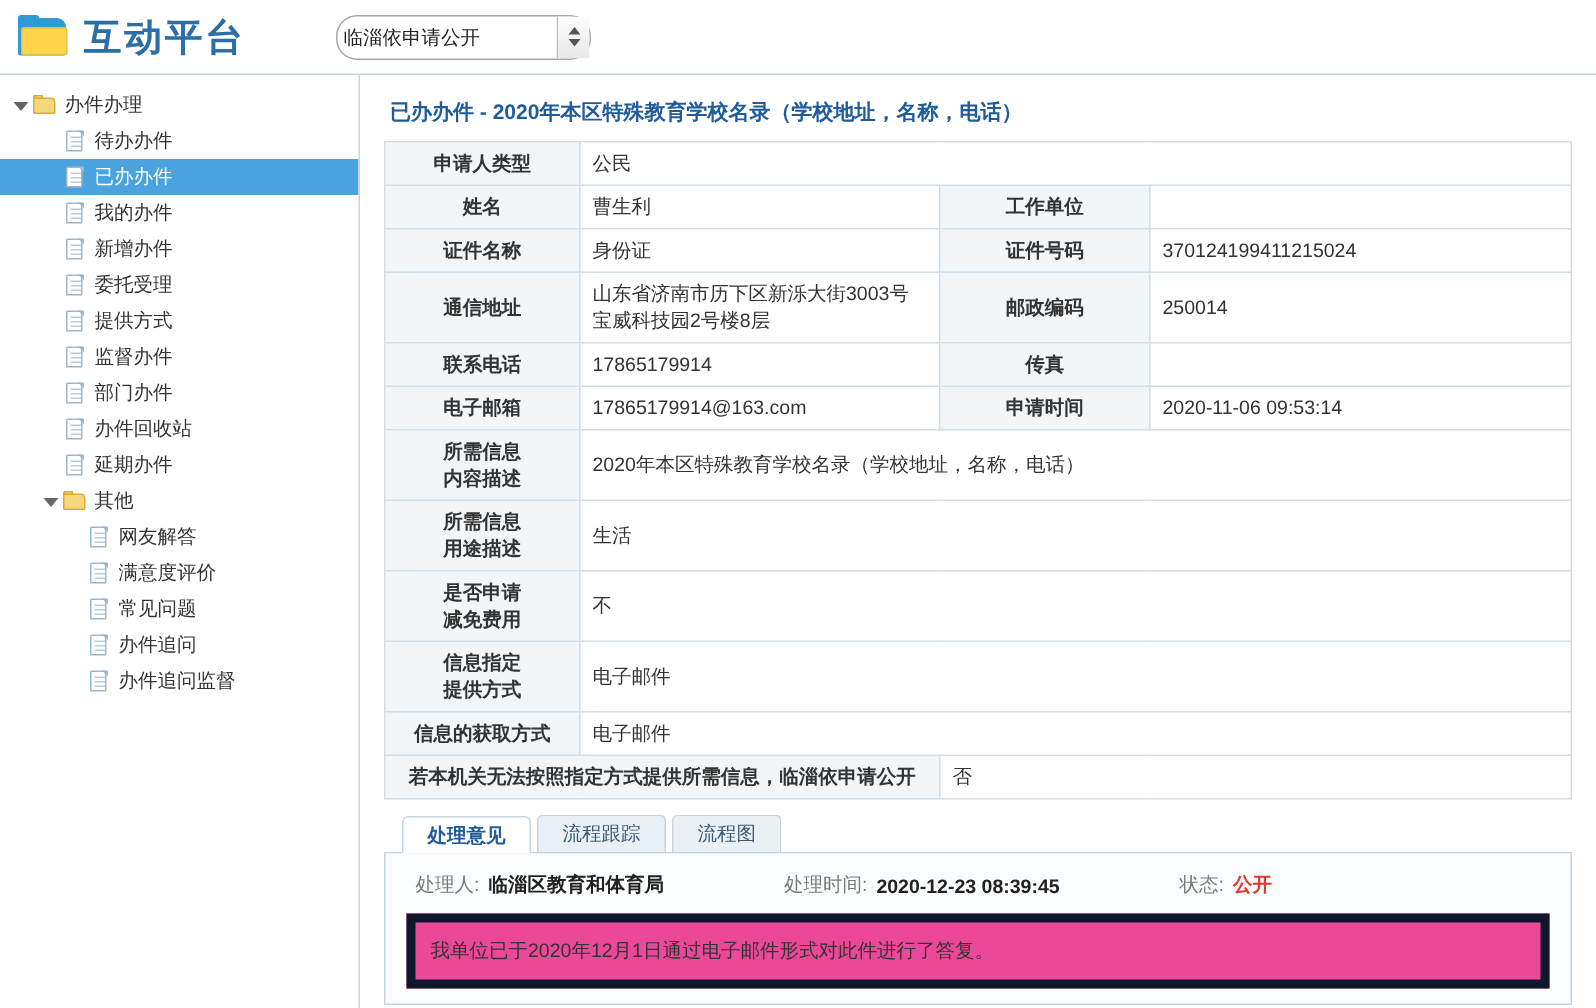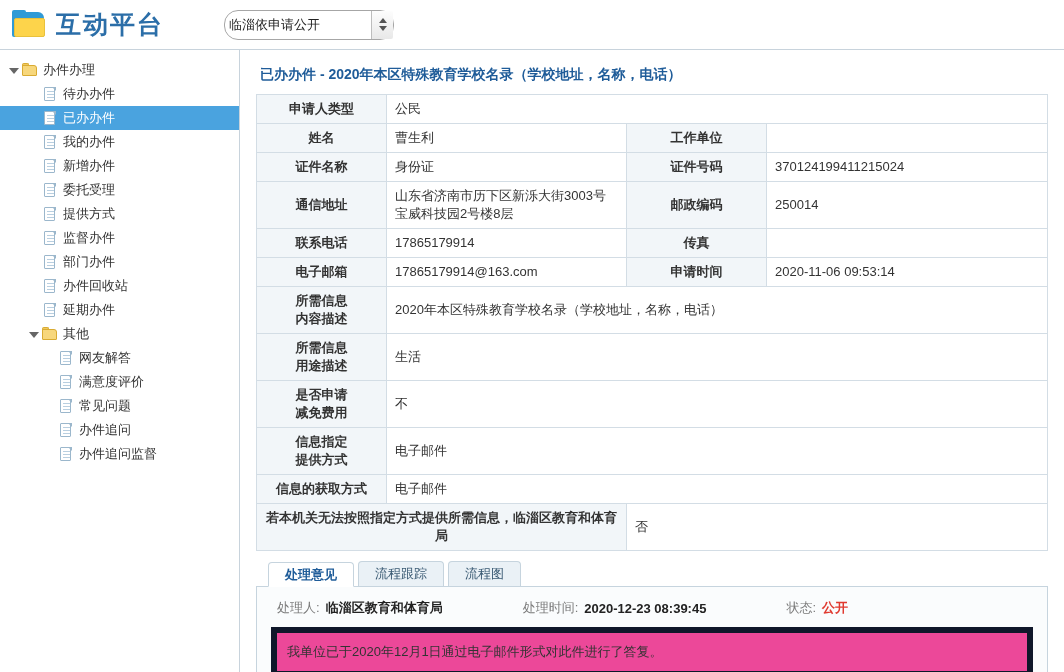--- a/index.html
+++ b/index.html
@@ -530,21 +530,21 @@
               <div>信息指定</div>
               <div>提供方式</div>
             </td>
             <td class="val" colspan="3">电子邮件</td>
           </tr>
           <tr>
             <td class="lbl">信息的获取方式</td>
             <td class="val" colspan="3">电子邮件</td>
           </tr>
           <tr>
-            <td class="lbl-wide" colspan="2">若本机关无法按照指定方式提供所需信息，临淄区教育和体育局</td>
+            <td class="lbl-wide" colspan="2">若本机关无法按照指定方式提供所需信息，临淄依申请公开</td>
             <td class="val" colspan="2">否</td>
           </tr>
         </tbody>
       </table>
 
       <div class="tabs">
         <div class="tab active">处理意见</div>
         <div class="tab">流程跟踪</div>
         <div class="tab">流程图</div>
       </div>

